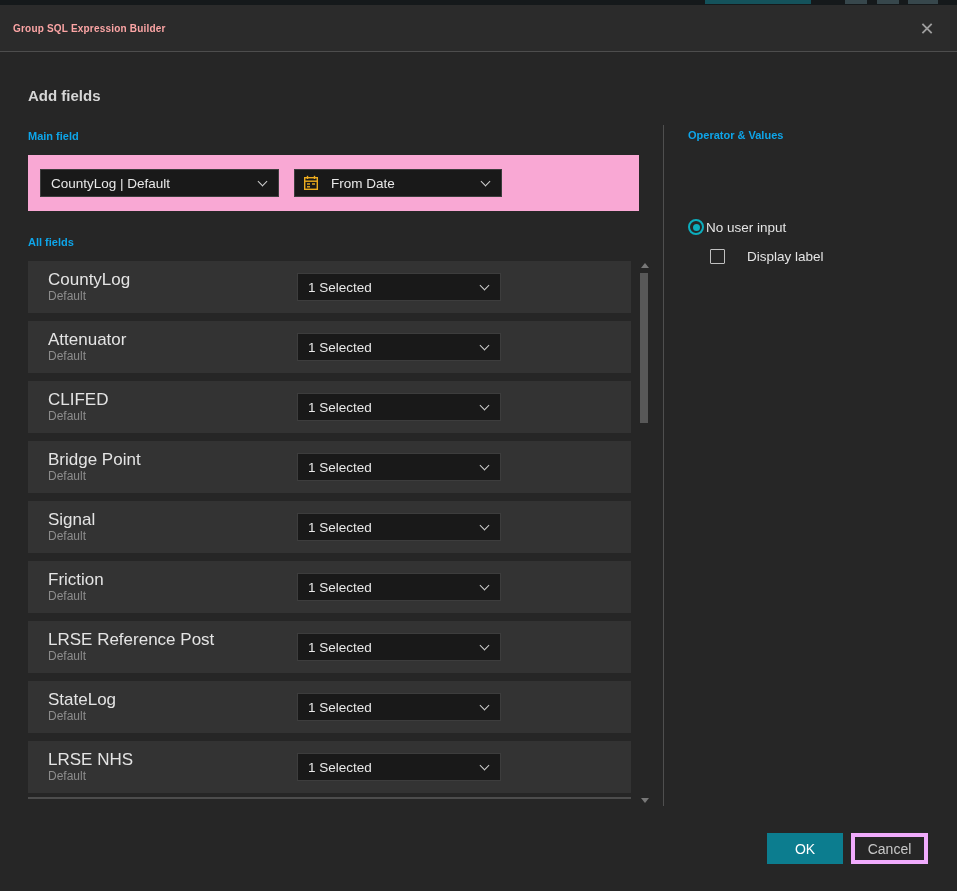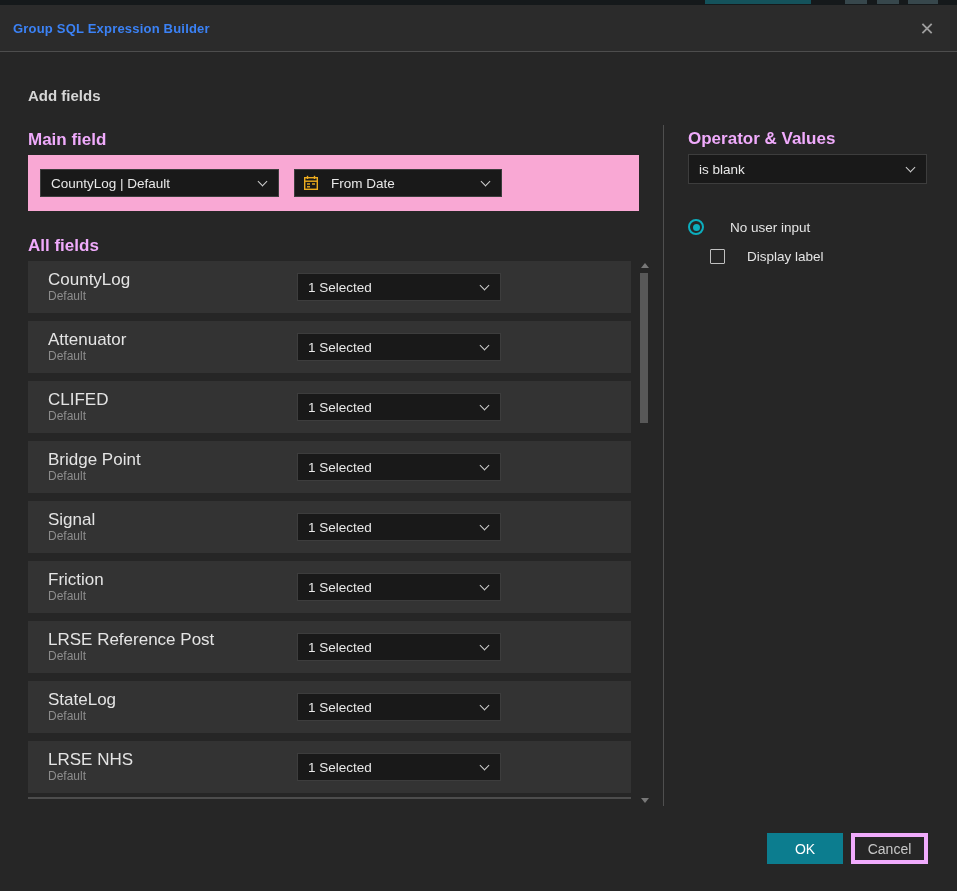--- a/index.html
+++ b/index.html
@@ -8,26 +8,26 @@
 
   
   .bg-strip { position:absolute; left:0; top:0; width:957px; height:5px; background:#15191b; }
   .bg-frag { position:absolute; top:0; height:4px; }
 
   
   .dialog { position:absolute; left:0; top:5px; width:957px; height:886px; background:#262626; }
 
   .titlebar { position:absolute; left:0; top:0; width:957px; height:47px; background:#2b2b2b;
               border-bottom:1px solid #4d4d4d; display:flex; align-items:center; }
-  .title { margin-left:13px; font-size:13px; font-weight:bold; color:#3b82f6; letter-spacing:.2px; }
+  .title { margin-left:13px; font-size:10px; font-weight:bold; color:#fca5a5; letter-spacing:.2px; }
   .close-btn { position:absolute; right:14px; top:0; height:47px; width:32px; display:flex;
                align-items:center; justify-content:center; color:#9e9e9e; font-size:18px; cursor:pointer; }
 
   .h-add { position:absolute; left:28px; top:82px; font-size:15px; font-weight:bold; color:#d6d6d6; }
-  .sec-label { position:absolute; font-size:17px; font-weight:bold; color:#f0abfc; }
+  .sec-label { position:absolute; font-size:11px; font-weight:bold; color:#0ea5e9; }
 
   .main-panel { position:absolute; left:28px; top:150px; width:611px; height:56px; background:#f9a8d4; }
 
   .select { background:#191919; border:1px solid #3d3d3d; display:flex; align-items:center;
             color:#e8e8e8; font-size:13.5px; cursor:pointer; }
   .select .val { flex:1; padding-left:10px; white-space:nowrap; overflow:hidden; }
   .chev { width:7px; height:7px; border-right:1.5px solid #cfcfcf; border-bottom:1.5px solid #cfcfcf;
           transform:rotate(45deg); margin-right:12px; margin-top:-4px; flex:none; }
   .cal { margin-left:8px; margin-right:2px; flex:none; display:flex; }
 
@@ -49,21 +49,21 @@
            border-bottom:5px solid #787878; }
   .sb-thumb { position:absolute; left:640px; top:268px; width:8px; height:150px; background:#585858; }
   .sb-down { position:absolute; left:641px; top:793px; width:0; height:0;
              border-left:4px solid transparent; border-right:4px solid transparent;
              border-top:5px solid #787878; }
 
   .v-divider { position:absolute; left:663px; top:120px; width:1px; height:681px; background:#4f4f4f; }
 
   .op-select { position:absolute; left:688px; top:149px; width:239px; height:30px; }
 
-  .radio-row { position:absolute; left:688px; top:214px; display:flex; align-items:flex-end; gap:26px; cursor:pointer; }
+  .radio-row { position:absolute; left:688px; top:214px; display:flex; align-items:flex-end; gap:2px; cursor:pointer; }
   .radio { width:16px; height:16px; border-radius:50%; border:2px solid #0caebe;
            background:#262626; position:relative; flex:none; }
   .radio::after { content:''; position:absolute; inset:2.5px; border-radius:50%; background:#0caebe; }
   .ctl-label { font-size:13.5px; color:#e4e4e4; }
 
   .check-row { position:absolute; left:710px; top:244px; display:flex; align-items:center; gap:22px; cursor:pointer; }
   .checkbox { width:15px; height:15px; border:1px solid #c0c0c0; border-radius:1px;
               background:transparent; flex:none; }
 
   .btn-ok { position:absolute; left:767px; top:828px; width:76px; height:31px; background:#0c7d8f;
@@ -206,24 +206,20 @@
   <div class="list-sliver"></div>
 
   <div class="sb-up"></div>
   <div class="sb-thumb"></div>
   <div class="sb-down"></div>
 
   <div class="v-divider"></div>
 
   <div class="sec-label" style="left:688px; top:124px;">Operator &amp; Values</div>
 
-  <div class="select op-select">
-    <span class="val">is blank</span>
-    <span class="chev"></span>
-  </div>
 
   <div class="radio-row">
     <span class="radio"></span>
     <span class="ctl-label">No user input</span>
   </div>
 
   <div class="check-row">
     <span class="checkbox"></span>
     <span class="ctl-label">Display label</span>
   </div>

